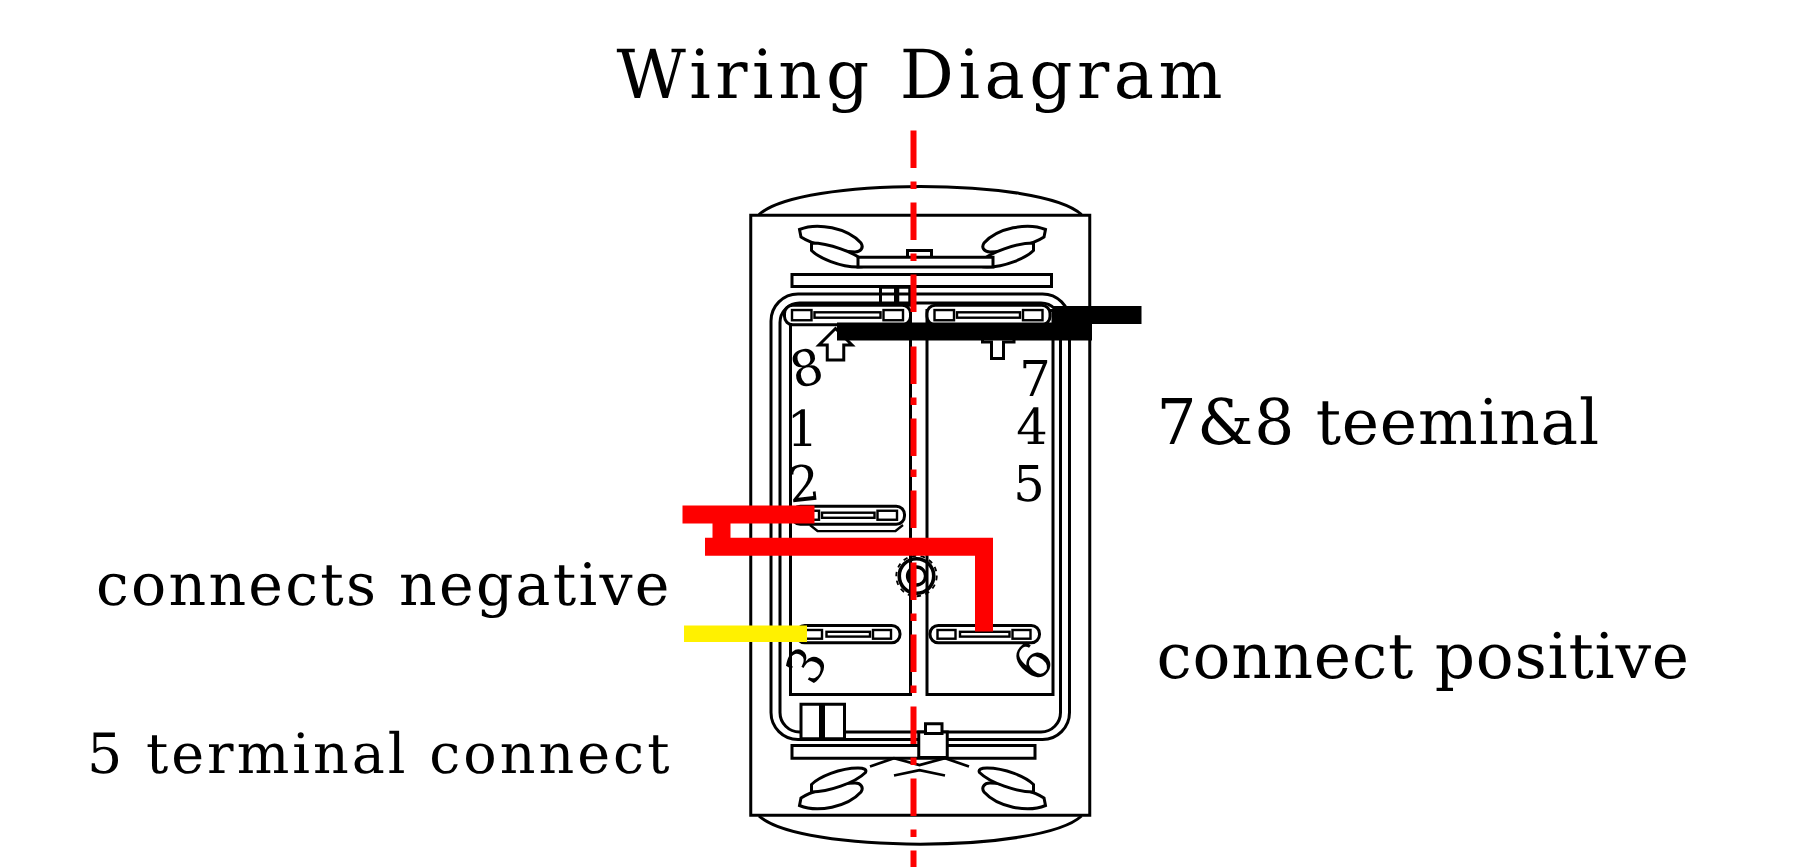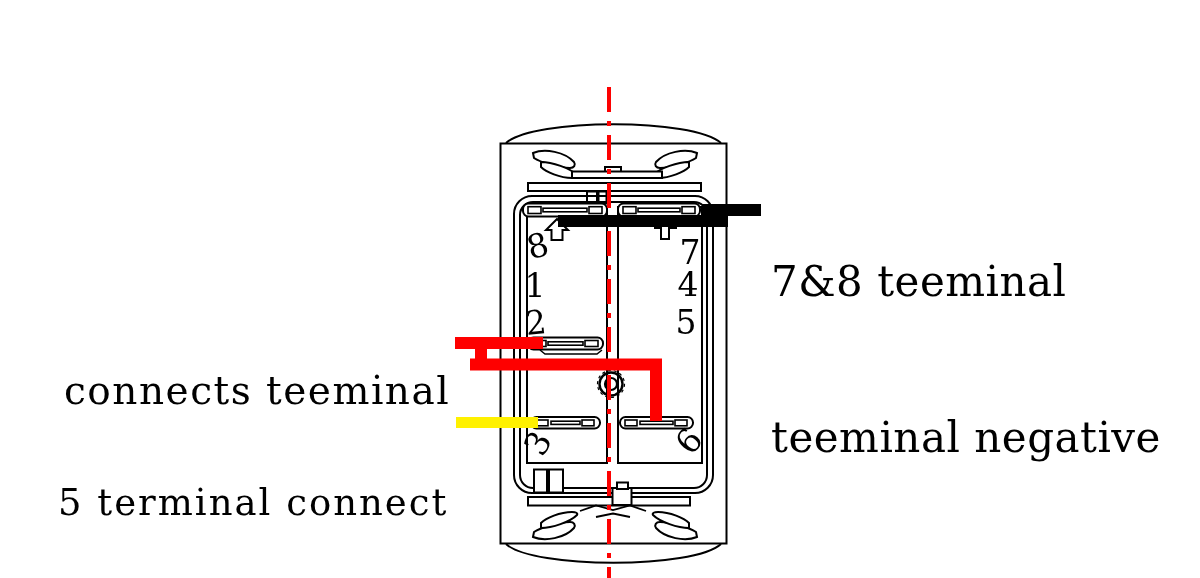--- a/index.html
+++ b/index.html
@@ -126,28 +126,29 @@
 
     <line x1="609" y1="87" x2="609" y2="578" stroke="#fd0101" stroke-width="4" stroke-dasharray="25 9 5 9"></line>
 
     <path d="M558 215 H728 V227 H558 Z M702 204 H761 V216 H702 Z" fill="#000000"></path>
 
     <path d="M455 343 H543 M481 343 V364.5 M470 364.5 H656 V421" stroke="#fe0000" stroke-width="12" fill="none"></path>
 
     <path d="M456 422.5 H538" stroke="#fff100" stroke-width="11" fill="none"></path>
   </svg>
 
+  <div class="page-title">Wiring Diagram</div>
 
   <div class="anno anno-negative">
     <div class="line1">7&amp;8 teeminal</div>
-    <div class="line2">teeminal negative</div>
+    <div class="line2">connect positive</div>
   </div>
 
   <div class="anno anno-positive">
-    <div class="line2">connects teeminal</div>
+    <div class="line2">connects negative</div>
   </div>
 
   <div class="anno anno-load">
     <div class="line1">5 terminal connect</div>
     
   </div>
 
 </div>
 
 </body></html>

